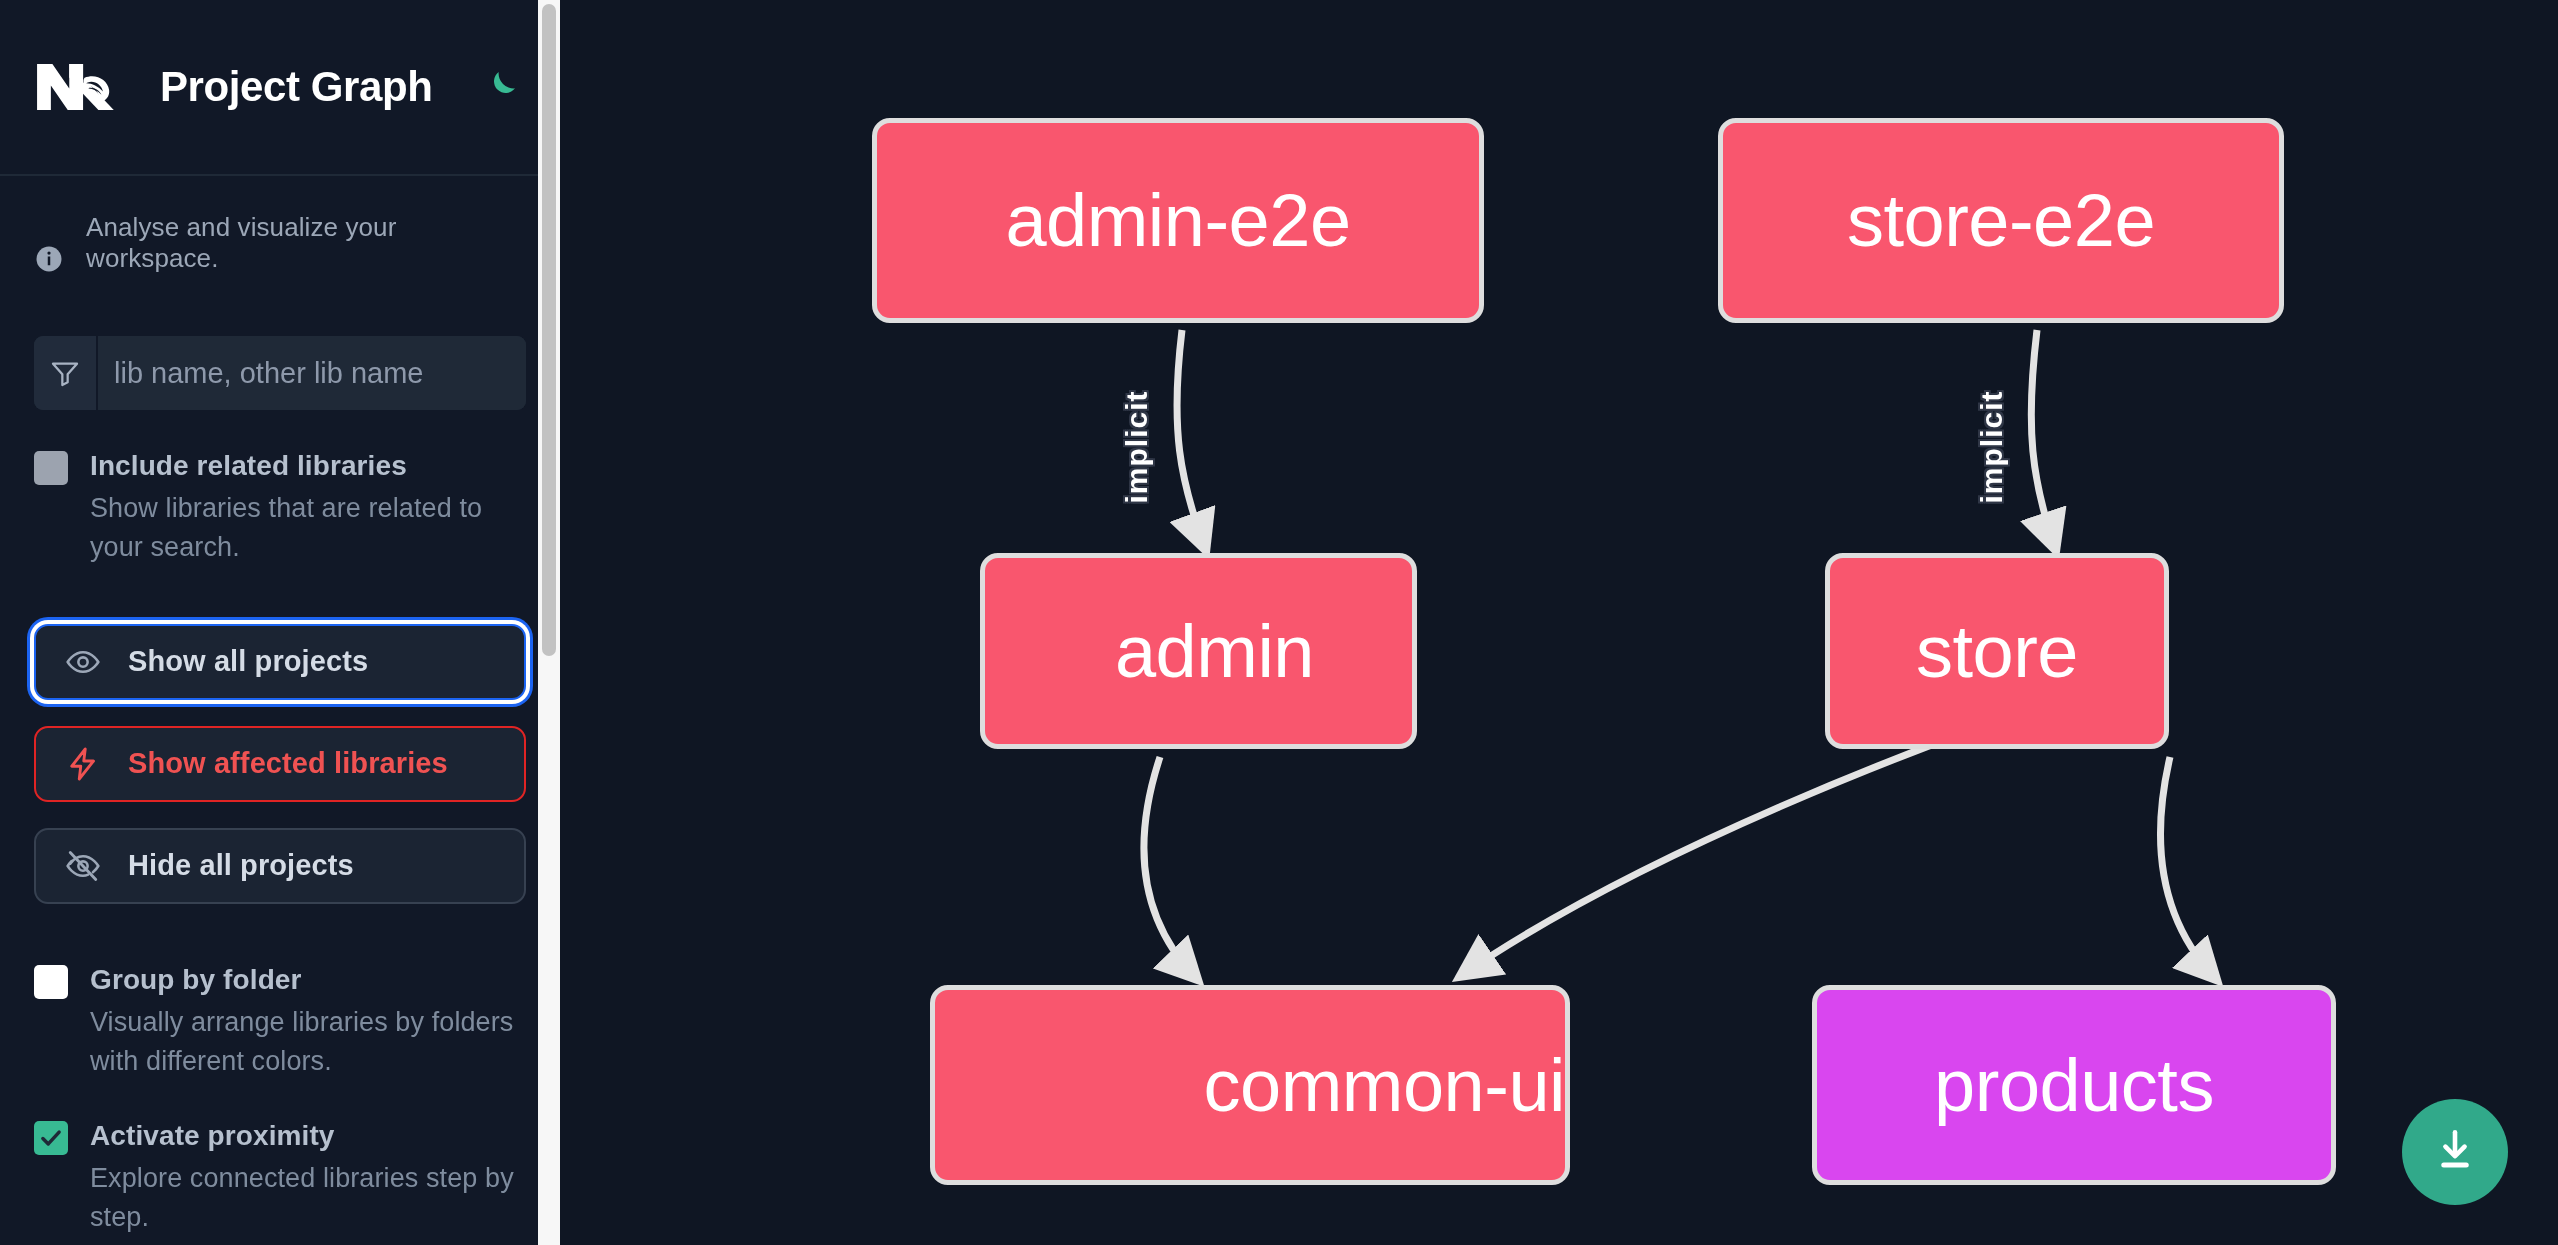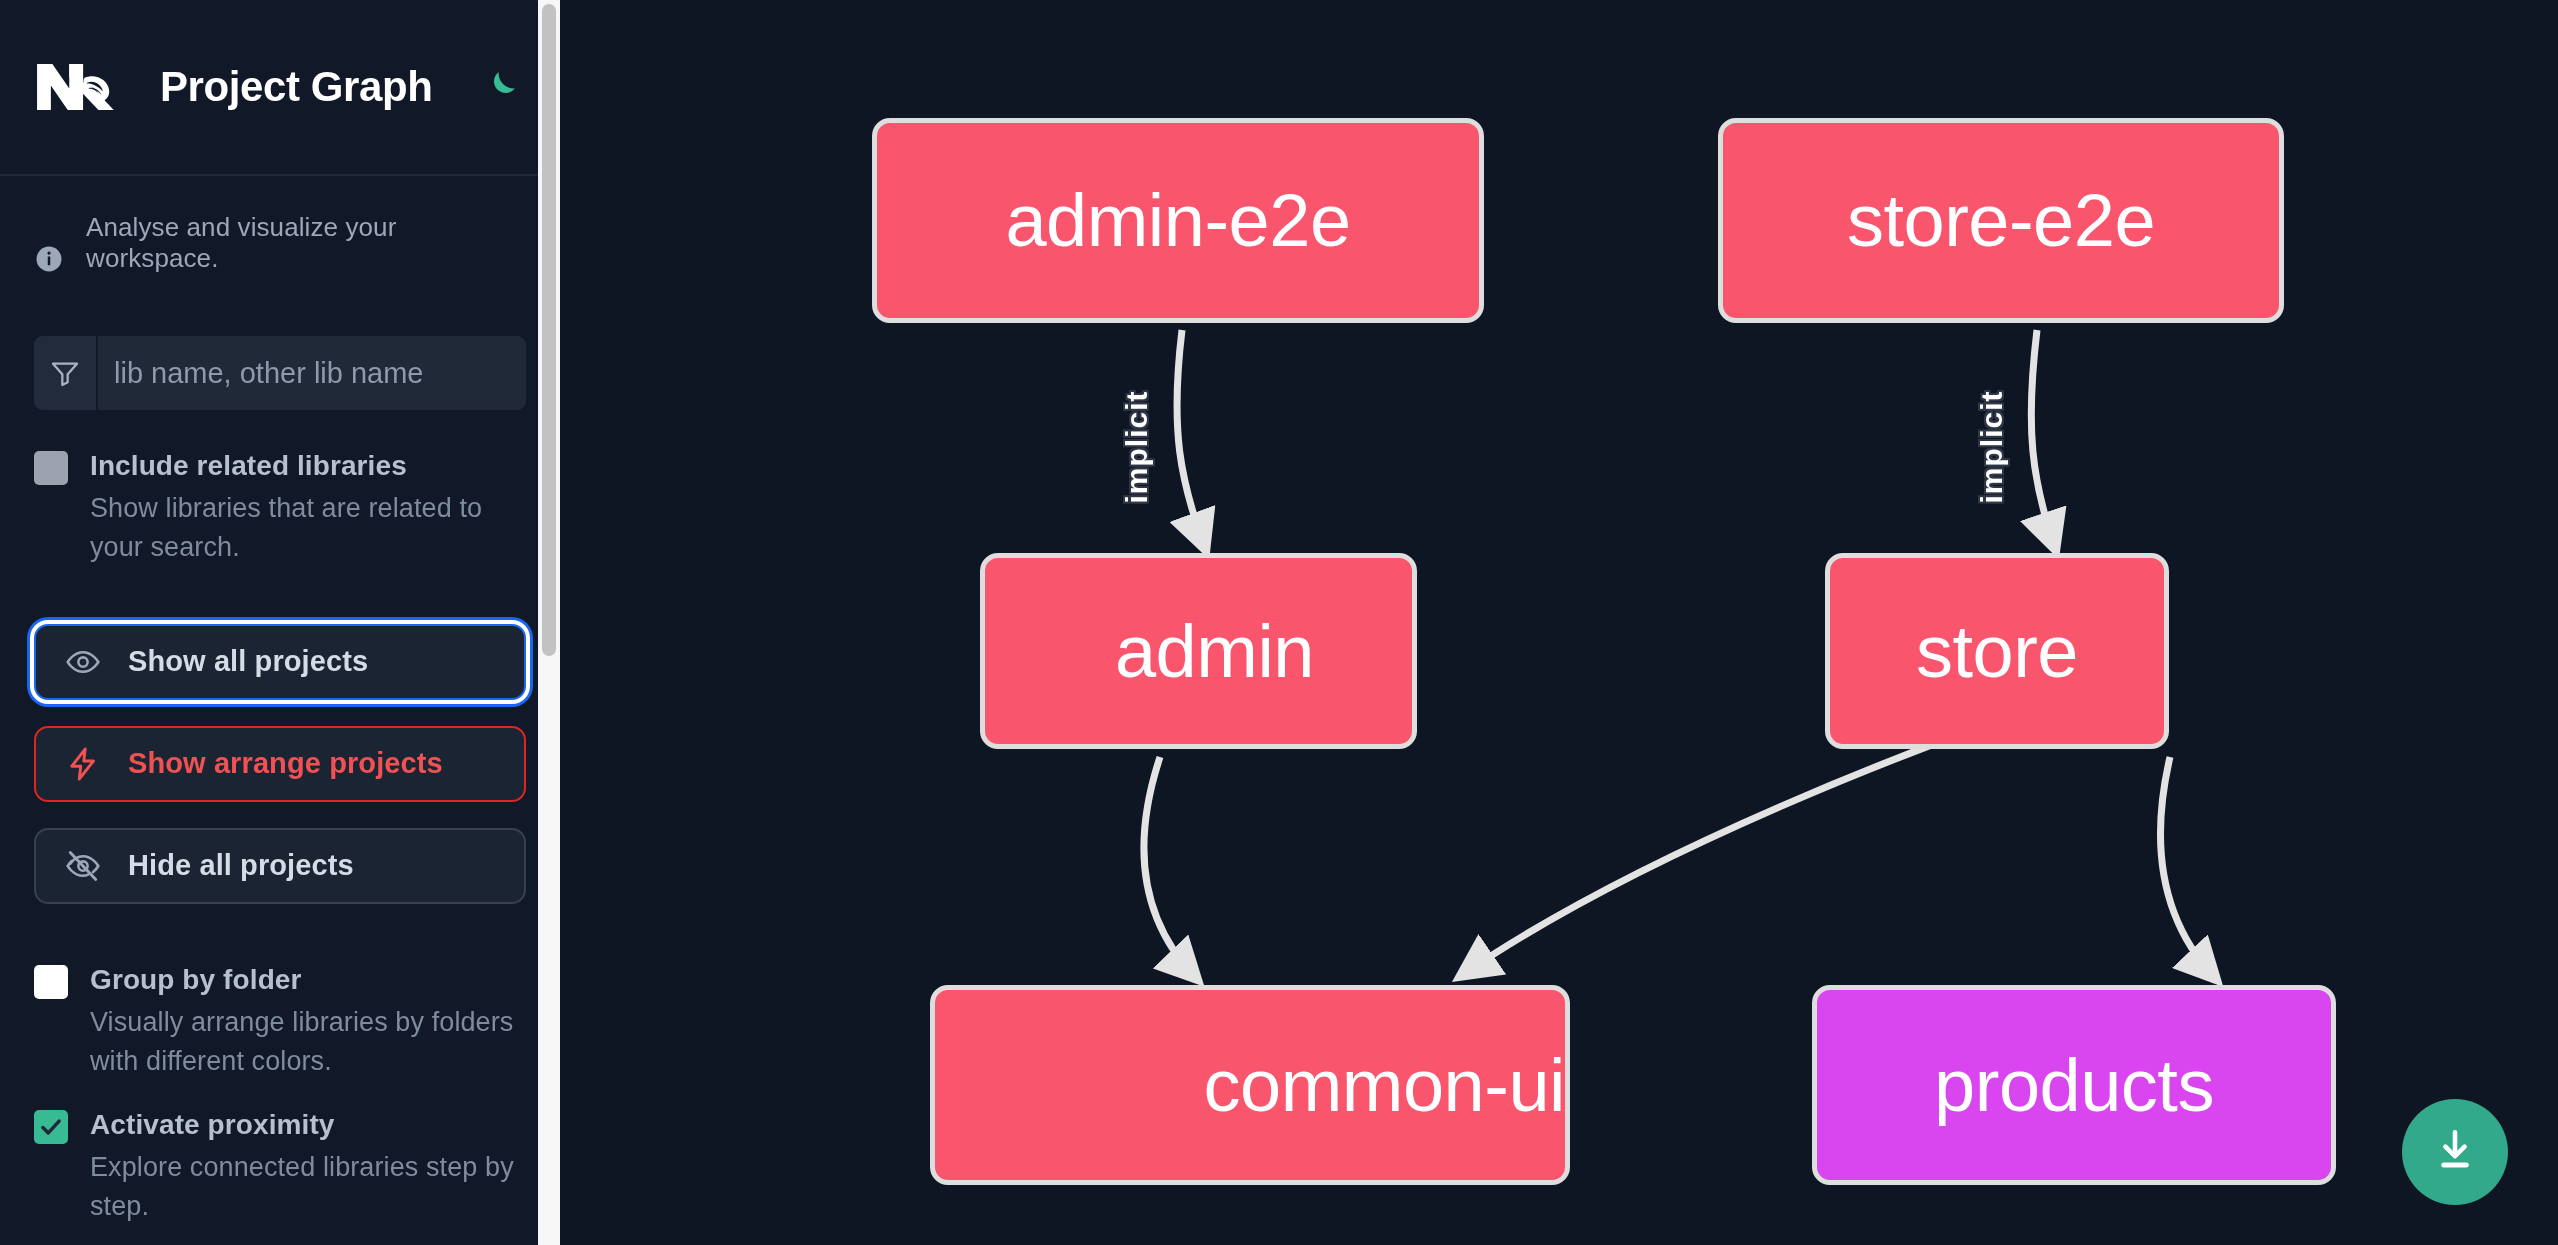--- a/index.html
+++ b/index.html
@@ -245,21 +245,21 @@
           </span>
           <span>Show all projects</span>
         </div>
 
         <div class="sb-btn danger">
           <span class="ic">
             <svg viewBox="0 0 24 24" width="36" height="36" aria-hidden="true">
               <path d="M13.5 2 4.5 13.5h6L9.5 22l9.5-12h-6.5z" fill="none" stroke="#F05252" stroke-width="1.9" stroke-linejoin="round"></path>
             </svg>
           </span>
-          <span>Show arrange projects</span>
+          <span>Show affected libraries</span>
         </div>
 
         <div class="sb-btn">
           <span class="ic">
             <svg viewBox="0 0 24 24" width="36" height="36" aria-hidden="true">
               <path d="M3.5 10.5C5.6 7.4 8.6 5.5 12 5.5c6.5 0 10.2 6.5 10.2 6.5s-1.3 2.3-3.6 4.1" fill="none" stroke="#9CA7B7" stroke-width="1.7" stroke-linecap="round"></path>
               <path d="M15.4 17.7c-1 .5-2.2.8-3.4.8C5.5 18.5 1.8 12 1.8 12s.9-1.6 2.5-3.2" fill="none" stroke="#9CA7B7" stroke-width="1.7" stroke-linecap="round"></path>
               <circle cx="12" cy="12" r="3.1" fill="none" stroke="#9CA7B7" stroke-width="1.7"></circle>
               <line x1="3.5" y1="3" x2="20.5" y2="21" stroke="#9CA7B7" stroke-width="1.9" stroke-linecap="round"></line>
             </svg>
@@ -269,21 +269,21 @@
       </div>
 
       <div class="chk-row" style="margin-top:56px">
         <span class="chk-box white"></span>
         <span class="chk-text">
           <span class="chk-label" style="display:block">Group by folder</span>
           <span class="chk-desc" style="display:block">Visually arrange libraries by folders with different colors.</span>
         </span>
       </div>
 
-      <div class="chk-row" style="margin-top:23px">
+      <div class="chk-row" style="margin-top:34px">
         <span class="chk-box green">
           <svg viewBox="0 0 24 24" width="26" height="26" aria-hidden="true">
             <path d="M4.5 12.5l5 5 10-11" fill="none" stroke="#1F2937" stroke-width="3.2" stroke-linecap="round" stroke-linejoin="round"></path>
           </svg>
         </span>
         <span class="chk-text">
           <span class="chk-label" style="display:block">Activate proximity</span>
           <span class="chk-desc" style="display:block">Explore connected libraries step by step.</span>
         </span>
       </div>

